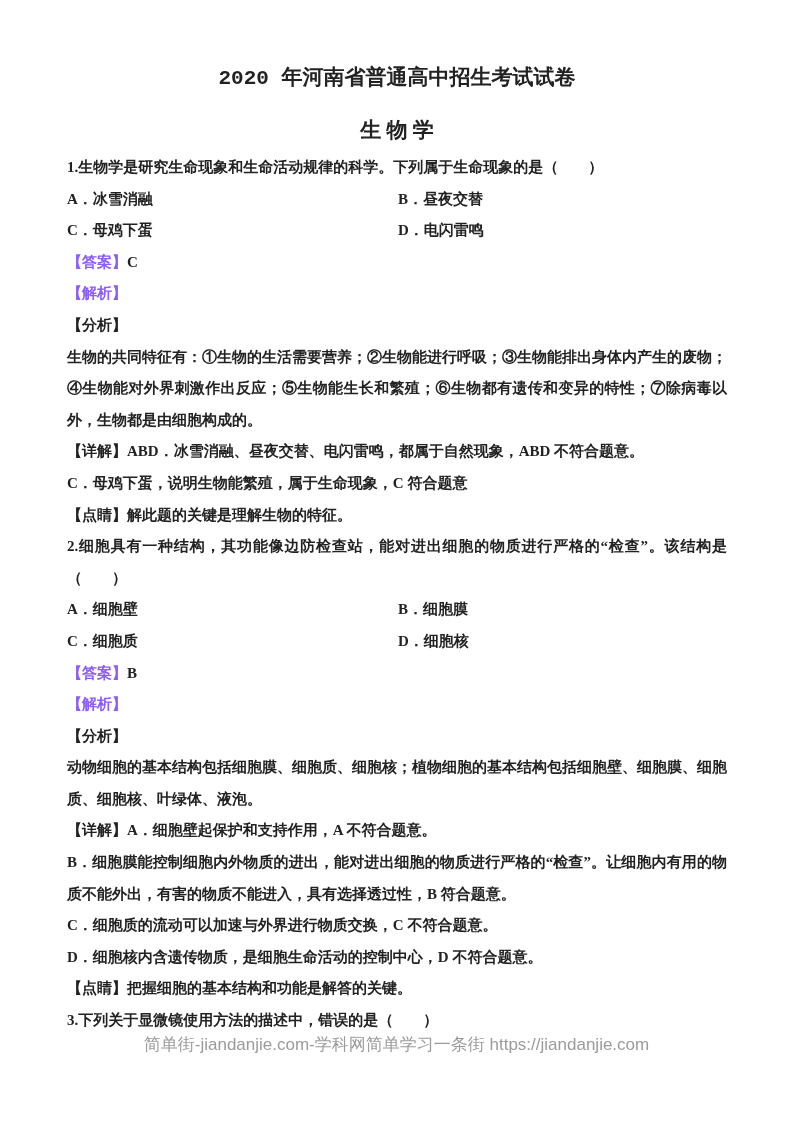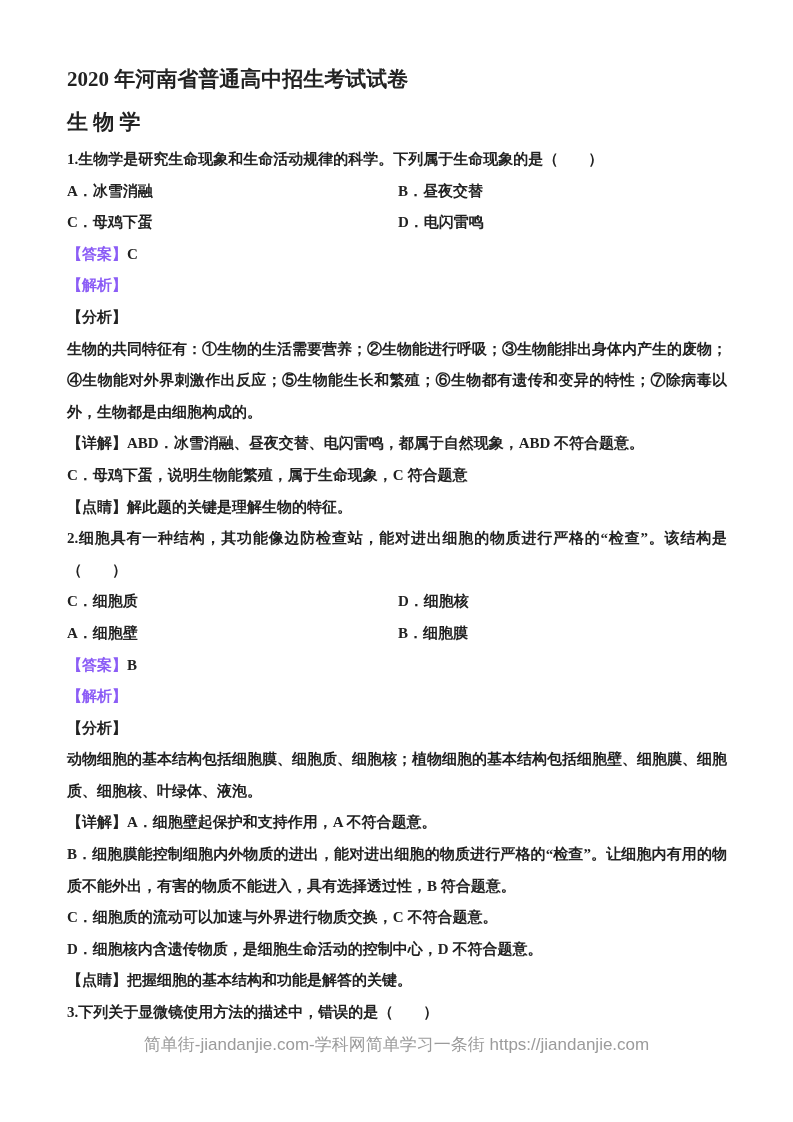--- a/index.html
+++ b/index.html
@@ -10,29 +10,30 @@
     background: #ffffff;
     box-sizing: border-box;
     padding: 63px 66px 0 67px;
     font-family: "Liberation Serif", "DejaVu Serif", serif;
     color: #222222;
     overflow: hidden;
   }
   .title {
     font-size: 21px;
     font-weight: bold;
-    text-align: left;
+    text-align: center;
     line-height: 32px;
+    font-family: Liberation Mono, monospace;
   }
   .subtitle {
     font-size: 21px;
     font-weight: bold;
-    text-align: left;
+    text-align: center;
     line-height: 32px;
-    margin-top: 11px;
+    margin-top: 19px;
     margin-bottom: 6px;
   }
   .line {
     font-size: 15px;
     line-height: 31.6px;
     margin: 0;
     font-weight: bold;
   }
   .section {
     font-weight: bold;
@@ -85,26 +86,26 @@
   <div class="line">
     <span>【详解】</span><span>ABD．冰雪消融、昼夜交替、电闪雷鸣，都属于自然现象，ABD 不符合题意。</span>
   </div>
   <div class="line">C．母鸡下蛋，说明生物能繁殖，属于生命现象，C 符合题意</div>
   <div class="line">
     <span>【点睛】</span><span>解此题的关键是理解生物的特征。</span>
   </div>
 
   <div class="line just">2.细胞具有一种结构，其功能像边防检查站，能对进出细胞的物质进行严格的“检查”。该结构是（　　）</div>
   <div class="line opts">
+    <span class="opt-left">A．细胞壁</span>
+    <span class="opt-right">B．细胞膜</span>
+  </div>
+  <div class="line opts">
     <span class="opt-left">C．细胞质</span>
     <span class="opt-right">D．细胞核</span>
-  </div>
-  <div class="line opts">
-    <span class="opt-left">A．细胞壁</span>
-    <span class="opt-right">B．细胞膜</span>
   </div>
   <div class="line">
     <span class="marker">【答案】</span><span>B</span>
   </div>
   <div class="line">
     <span class="marker">【解析】</span>
   </div>
   <div class="line">
     <span>【分析】</span>
   </div>

